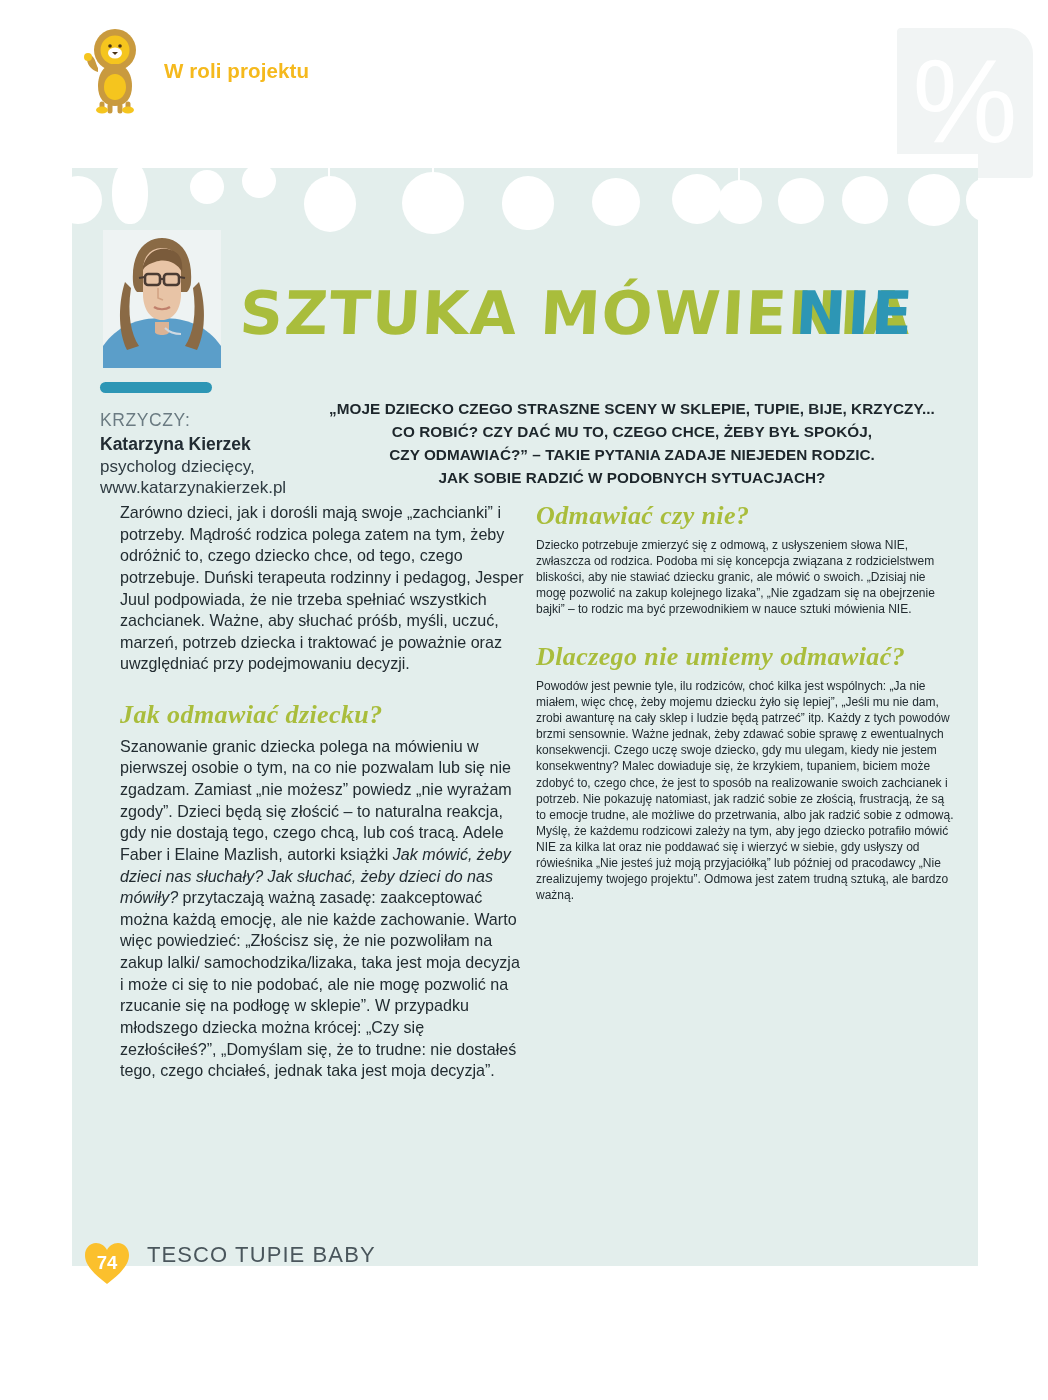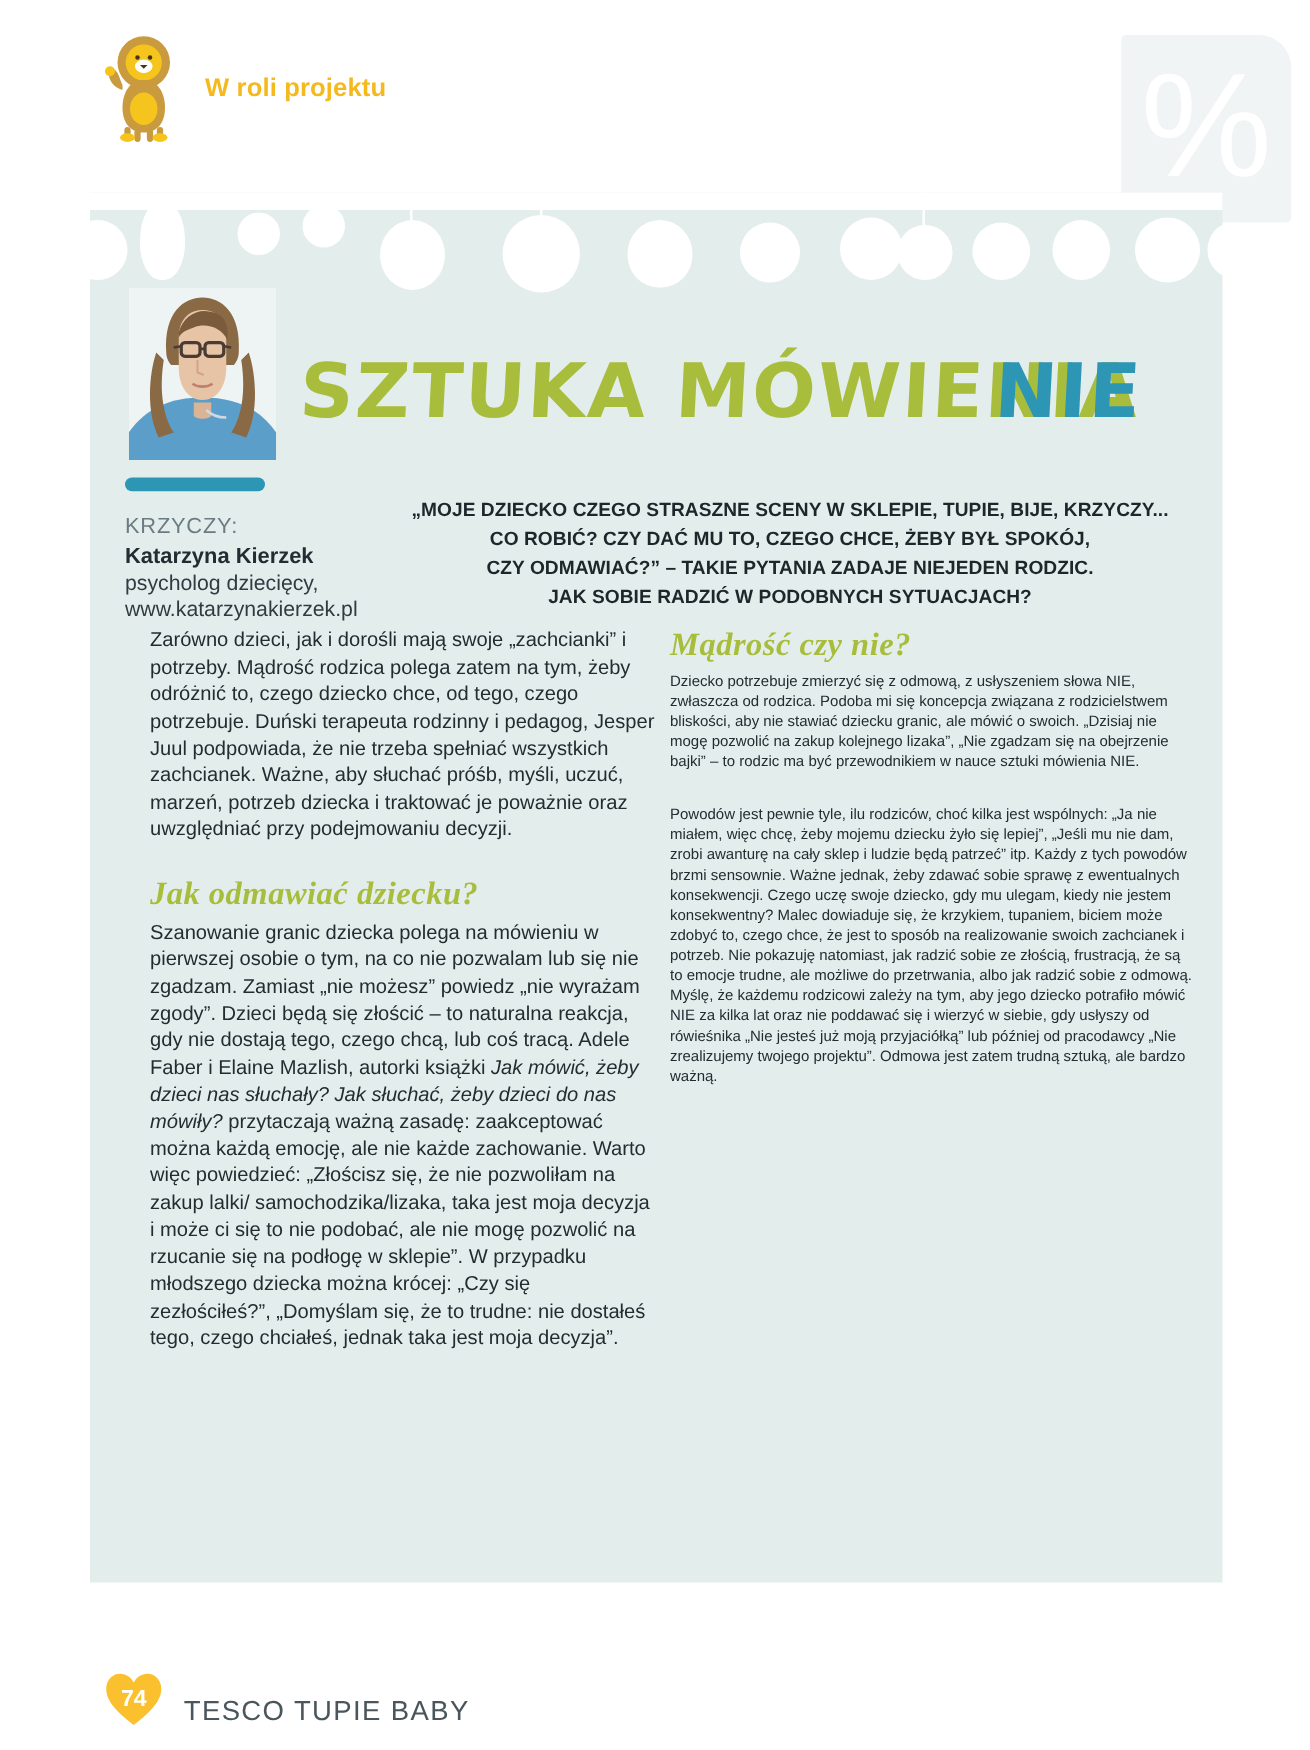--- a/index.html
+++ b/index.html
@@ -202,23 +202,23 @@
     margin-bottom: 6px;
   }
   .sec { margin-top: 26px; }
   .sec-first { margin-top: 0; }
   .bk-title { font-style: italic; }
 
   
   .footer {
     position: absolute;
     left: 84px;
-    top: 1338px;
+    top: 1242px;
     display: flex;
-    align-items: flex-end;
+    align-items: flex-start;
     gap: 17px;
   }
   .heart { position: relative; width: 46px; height: 44px; }
   .heart svg { display: block; width: 46px; height: 44px; }
   .heart .num {
     position: absolute;
     left: 0; top: 0;
     width: 46px; height: 44px;
     display: flex;
     align-items: center;
@@ -337,25 +337,26 @@
       <p class="body-p">Zarówno dzieci, jak i dorośli mają swoje „zachcianki” i potrzeby. Mądrość rodzica polega zatem na tym, żeby odróżnić to, czego dziecko chce, od tego, czego potrzebuje. Duński terapeuta rodzinny i pedagog, Jesper Juul podpowiada, że nie trzeba spełniać wszystkich zachcianek. Ważne, aby słuchać próśb, myśli, uczuć, marzeń, potrzeb dziecka i traktować je poważnie oraz uwzględniać przy podejmowaniu decyzji.</p>
 
       <div class="sec">
         <div class="script-head">Jak odmawiać dziecku?</div>
         <p class="body-p"><span>Szanowanie granic dziecka polega na mówieniu w pierwszej osobie o tym, na co nie pozwalam lub się nie zgadzam. Zamiast „nie możesz” powiedz „nie wyrażam zgody”. Dzieci będą się złościć – to naturalna reakcja, gdy nie dostają tego, czego chcą, lub coś tracą. Adele Faber i Elaine Mazlish, autorki książki </span><span class="bk-title">Jak mówić, żeby dzieci nas słuchały? Jak słuchać, żeby dzieci do nas mówiły?</span><span> przytaczają ważną zasadę: zaakceptować można każdą emocję, ale nie każde zachowanie. Warto więc powiedzieć: „Złościsz się, że nie pozwoliłam na zakup lalki/ samochodzika/lizaka, taka jest moja decyzja i może ci się to nie podobać, ale nie mogę pozwolić na rzucanie się na podłogę w sklepie”. W przypadku młodszego dziecka można krócej: „Czy się zezłościłeś?”, „Domyślam się, że to trudne: nie dostałeś tego, czego chciałeś, jednak taka jest moja decyzja”.</span></p>
       </div>
     </div>
 
     <div class="col col-right">
       <div class="sec sec-first">
-        <div class="script-head">Mądrość czy nie?</div>
+        <div class="script-head">Odmawiać czy nie?</div>
         <p class="body-p">Dziecko potrzebuje zmierzyć się z odmową, z usłyszeniem słowa NIE, zwłaszcza od rodzica. Podoba mi się koncepcja związana z rodzicielstwem bliskości, aby nie stawiać dziecku granic, ale mówić o swoich. „Dzisiaj nie mogę pozwolić na zakup kolejnego lizaka”, „Nie zgadzam się na obejrzenie bajki” – to rodzic ma być przewodnikiem w nauce sztuki mówienia NIE.</p>
       </div>
 
       <div class="sec">
+        <div class="script-head">Dlaczego nie umiemy odmawiać?</div>
         <p class="body-p">Powodów jest pewnie tyle, ilu rodziców, choć kilka jest wspólnych: „Ja nie miałem, więc chcę, żeby mojemu dziecku żyło się lepiej”, „Jeśli mu nie dam, zrobi awanturę na cały sklep i ludzie będą patrzeć” itp. Każdy z tych powodów brzmi sensownie. Ważne jednak, żeby zdawać sobie sprawę z ewentualnych konsekwencji. Czego uczę swoje dziecko, gdy mu ulegam, kiedy nie jestem konsekwentny? Malec dowiaduje się, że krzykiem, tupaniem, biciem może zdobyć to, czego chce, że jest to sposób na realizowanie swoich zachcianek i potrzeb. Nie pokazuję natomiast, jak radzić sobie ze złością, frustracją, że są to emocje trudne, ale możliwe do przetrwania, albo jak radzić sobie z odmową. Myślę, że każdemu rodzicowi zależy na tym, aby jego dziecko potrafiło mówić NIE za kilka lat oraz nie poddawać się i wierzyć w siebie, gdy usłyszy od rówieśnika „Nie jesteś już moją przyjaciółką” lub później od pracodawcy „Nie zrealizujemy twojego projektu”. Odmowa jest zatem trudną sztuką, ale bardzo ważną.</p>
       </div>
     </div>
 
   </div>
 
   <div class="footer">
     <span class="heart">
       <svg viewBox="0 0 46 44" xmlns="http://www.w3.org/2000/svg">
         <path d="M23 42 C6 29 1 21 1 13 C1 6 6 1 12 1 C17 1 21 4 23 8 C25 4 29 1 34 1 C40 1 45 6 45 13 C45 21 40 29 23 42 Z" fill="#fbc02d"></path>

